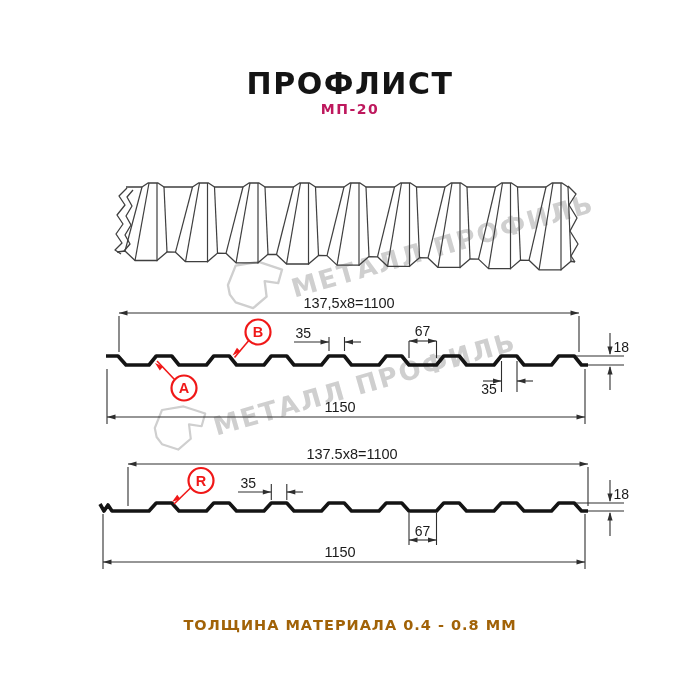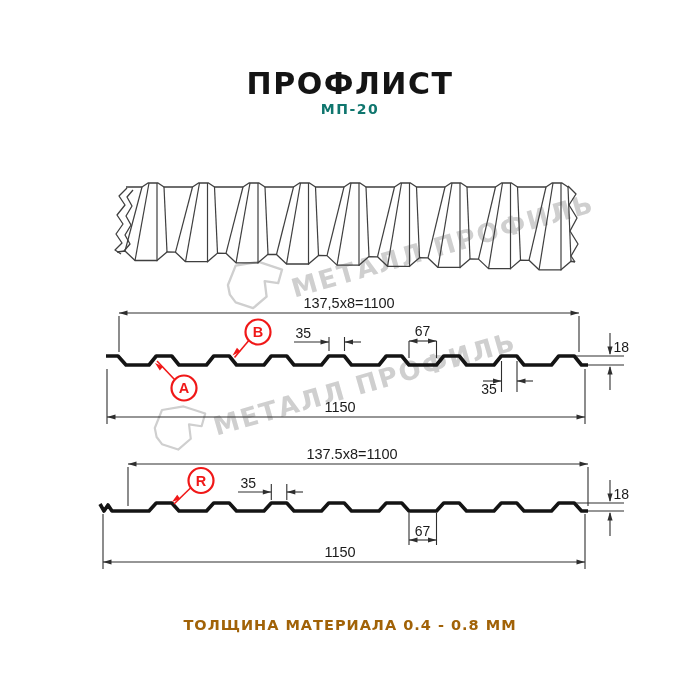--- a/index.html
+++ b/index.html
@@ -1,21 +1,21 @@
 <!DOCTYPE html>
 <html><head>
 <meta charset="utf-8">
 <style>
   html,body{margin:0;padding:0;background:#ffffff;}
   .canvas{position:relative;width:700px;height:648px;background:#ffffff;overflow:hidden;
           font-family:"DejaVu Sans",sans-serif;}
   .title{position:absolute;left:350px;top:66px;transform:translateX(-50%);
          font-size:30px;font-weight:700;letter-spacing:1.5px;color:#141414;white-space:nowrap;}
   .subtitle{position:absolute;left:350px;top:101px;transform:translateX(-50%);
-         font-size:14px;font-weight:700;letter-spacing:1.5px;color:#0f766e;white-space:nowrap;}
+         font-size:14px;font-weight:700;letter-spacing:1.5px;color:#be185d;white-space:nowrap;}
   .footer{position:absolute;left:350px;top:617px;transform:translateX(-50%);
          font-size:14.5px;font-weight:600;letter-spacing:1px;color:#a16207;white-space:nowrap;}
   .wm-text{position:absolute;color:#cfcfcf;font-size:26px;font-weight:700;letter-spacing:2px;
          white-space:nowrap;transform-origin:left center;transform:rotate(-16deg);z-index:1;line-height:32px;}
   .wm-logo{position:absolute;z-index:1;}
   svg.drawing{position:absolute;left:0;top:0;z-index:2;}
   text.dim{font-family:"Liberation Sans",sans-serif;font-size:14px;fill:#1a1a1a;}
   text.dim-big{font-family:"Liberation Sans",sans-serif;font-size:14.5px;fill:#1a1a1a;}
   text.mark{font-family:"Liberation Sans",sans-serif;font-size:14.5px;font-weight:700;}
 </style>

